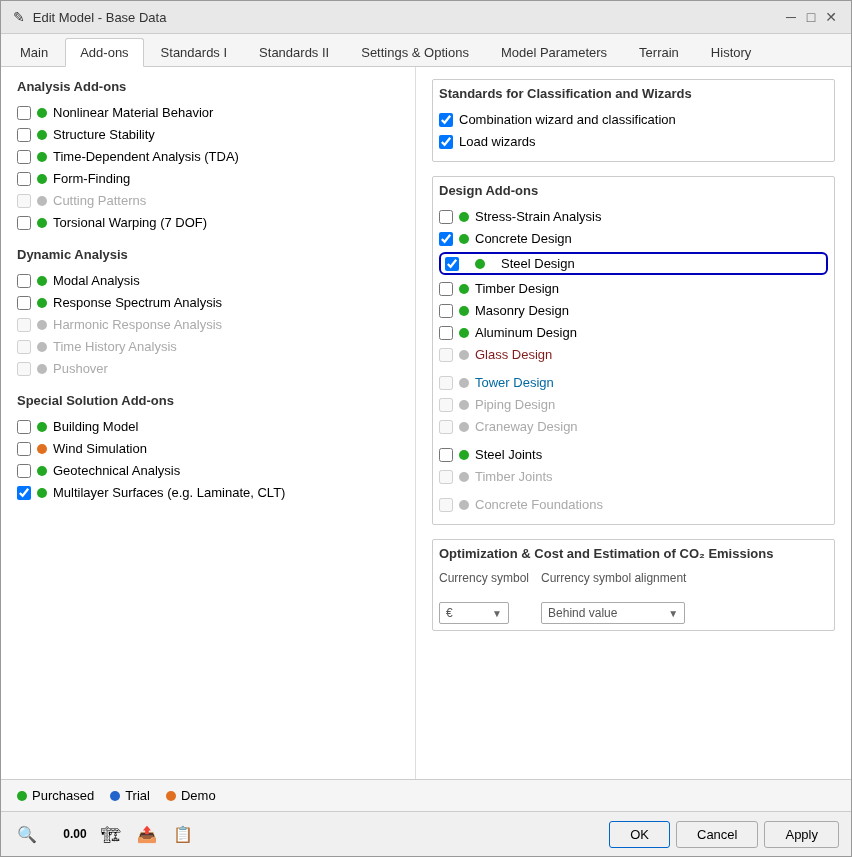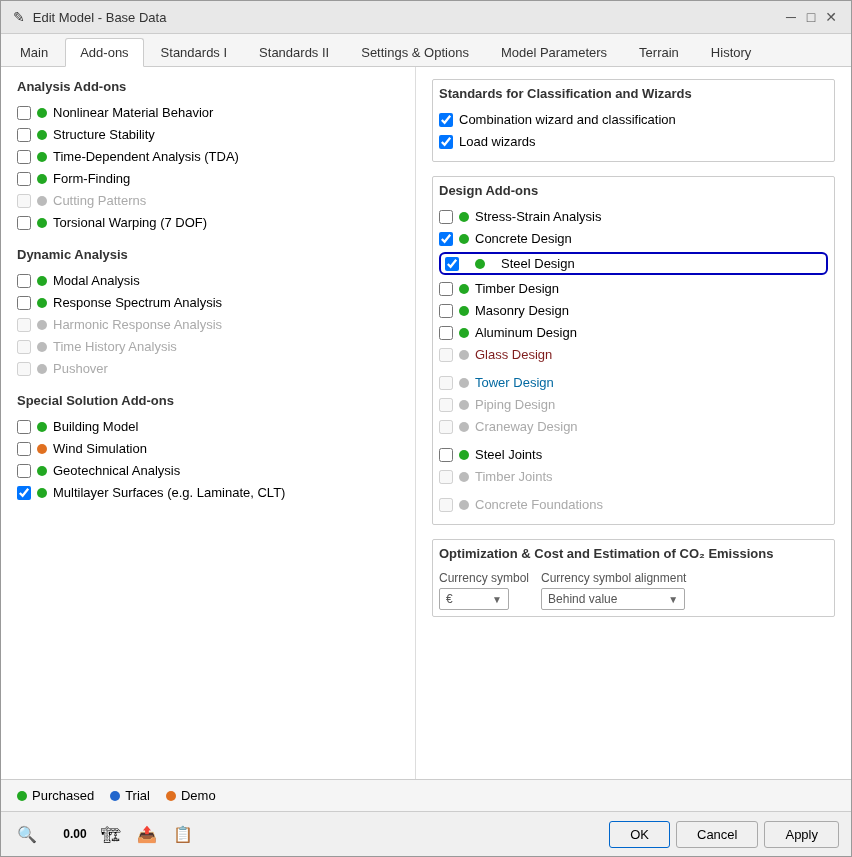--- a/index.html
+++ b/index.html
@@ -39,21 +39,21 @@
     .legend-item { display: flex; align-items: center; gap: 5px; font-size: 13px; }
 
     .bottom-bar { display: flex; align-items: center; justify-content: space-between; padding: 8px 12px; border-top: 1px solid #ccc; background: #f0f0f0; }
     .bottom-left { display: flex; gap: 8px; }
     .toolbar-btn { width: 28px; height: 28px; background: transparent; border: 1px solid transparent; cursor: pointer; display: flex; align-items: center; justify-content: center; font-size: 16px; border-radius: 2px; }
     .bottom-right { display: flex; gap: 6px; }
     .action-btn { padding: 5px 20px; border: 1px solid #aaa; border-radius: 3px; background: #f0f0f0; cursor: pointer; font-size: 13px; }
     .action-btn.default { border-color: #0066cc; }
 
     .currency-row { display: flex; gap: 12px; margin-top: 6px; }
-    .currency-field { display: flex; flex-direction: column; gap: 3px; font-size: 12px; color: #555; }
+    .currency-field { display: flex; flex-direction: column; gap: 17px; font-size: 12px; color: #555; }
     .currency-input { display: flex; align-items: center; border: 1px solid #aaa; border-radius: 2px; background: white; padding: 3px 6px; font-size: 12px; width: 70px; justify-content: space-between; cursor: pointer; }
     .currency-input-wide { width: 144px; }
     .dropdown-arrow { font-size: 10px; color: #666; }
 
     .panel-section-label { font-size: 13px; font-weight: bold; color: #333; margin-bottom: 10px; }
   </style>
 </head>
 <body>
 
 <div class="window">

